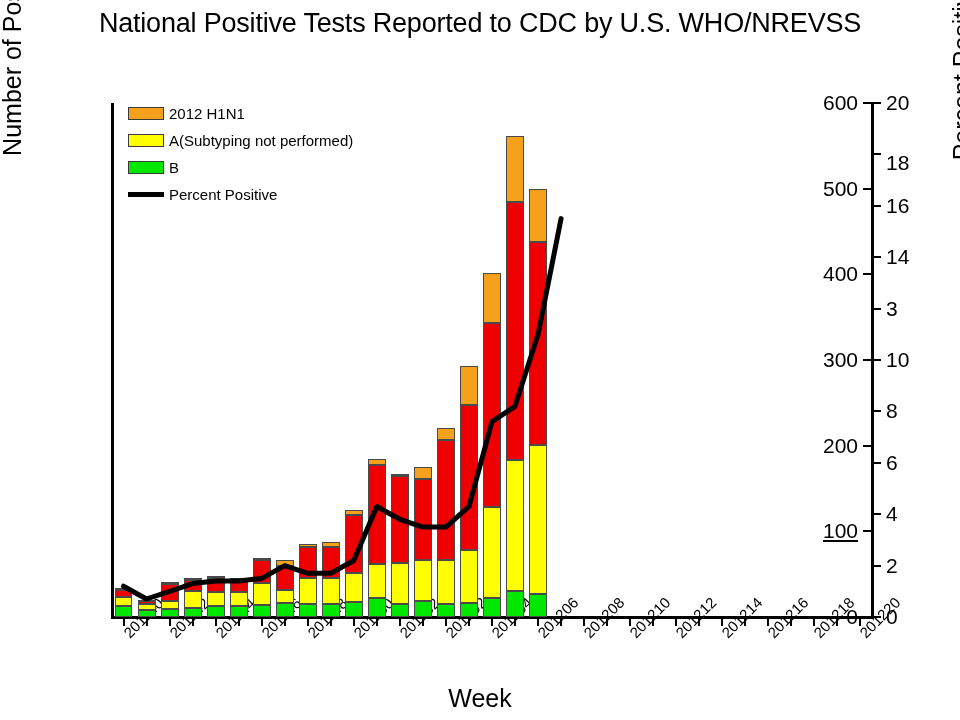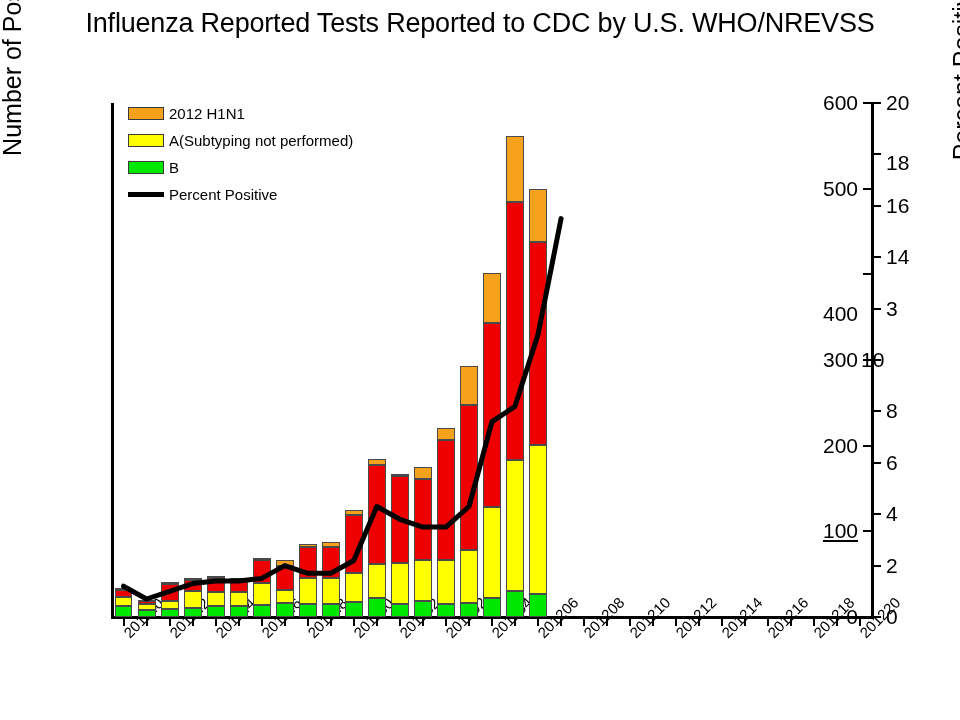--- a/index.html
+++ b/index.html
@@ -203,60 +203,61 @@
     overflow: visible;
     pointer-events: none;
   }
 </style>
 </head>
 <body>
 
 <div id="page">
 
   <div id="chart-title">
-    <span class="line">Influenza Reported Tests Reported to CDC by U.S. WHO/NREVSS</span>
+    <span class="line">National Positive Tests Reported to CDC by U.S. WHO/NREVSS</span>
   </div>
 
   <div id="ylabel-left">Number of Positive Specimens</div>
   <div id="ylabel-right">Percent Positive</div>
+  <div id="xlabel">Week</div>
 
   <div id="axis-left-line"></div>
   <div id="axis-right-line"></div>
   <div id="axis-bottom-line"></div>
 
   <div id="plot-area">
     <div id="yticks-left">
         <div class="ytick-left" style="top: 513px;"></div>
         <div class="ytick-left-label" style="top: 514px;">0</div>
         <div class="ytick-left" style="top: 427.333px;"></div>
         <div class="ytick-left-label" style="top: 428.333px; text-decoration: underline;">100</div>
         <div class="ytick-left" style="top: 341.667px;"></div>
         <div class="ytick-left-label" style="top: 342.667px;">200</div>
         <div class="ytick-left" style="top: 256px;"></div>
         <div class="ytick-left-label" style="top: 257px; text-align: right;">300</div>
         <div class="ytick-left" style="top: 170.333px;"></div>
-        <div class="ytick-left-label" style="top: 171.333px; margin-top: 40px;">400</div>
+        <div class="ytick-left-label" style="top: 171.333px;">400</div>
         <div class="ytick-left" style="top: 84.6667px;"></div>
         <div class="ytick-left-label" style="top: 85.6667px;">500</div>
         <div class="ytick-left" style="top: -1px;"></div>
         <div class="ytick-left-label" style="top: 0px;">600</div>
       </div>
     <div id="yticks-right">
         <div class="ytick-right" style="top: 513px; left: 760px;"></div>
         <div class="ytick-right-label" style="top: 514px; left: 774px;">0</div>
         <div class="ytick-right" style="top: 461.6px; left: 760px;"></div>
         <div class="ytick-right-label" style="top: 462.6px; left: 774px;">2</div>
         <div class="ytick-right" style="top: 410.2px; left: 760px;"></div>
         <div class="ytick-right-label" style="top: 411.2px; left: 774px;">4</div>
         <div class="ytick-right" style="top: 358.8px; left: 760px;"></div>
         <div class="ytick-right-label" style="top: 359.8px; left: 774px;">6</div>
         <div class="ytick-right" style="top: 307.4px; left: 760px;"></div>
         <div class="ytick-right-label" style="top: 308.4px; left: 774px;">8</div>
         <div class="ytick-right" style="top: 256px; left: 760px;"></div>
-        <div class="ytick-right-label" style="top: 257px; left: 749px;">10</div>
+        <div class="ytick-right-label" style="top: 257px; left: 774px;">10</div>
         <div class="ytick-right" style="top: 204.6px; left: 760px;"></div>
         <div class="ytick-right-label" style="top: 205.6px; left: 774px;">3</div>
         <div class="ytick-right" style="top: 153.2px; left: 760px;"></div>
         <div class="ytick-right-label" style="top: 154.2px; left: 774px;">14</div>
         <div class="ytick-right" style="top: 101.8px; left: 760px;"></div>
         <div class="ytick-right-label" style="top: 102.8px; left: 774px;">16</div>
         <div class="ytick-right" style="top: 50.4px; left: 760px;"></div>
         <div class="ytick-right-label" style="top: 51.4px; left: 774px; margin-top: 9px;">18</div>
         <div class="ytick-right" style="top: -1px; left: 760px;"></div>
         <div class="ytick-right-label" style="top: 0px; left: 774px;">20</div>

